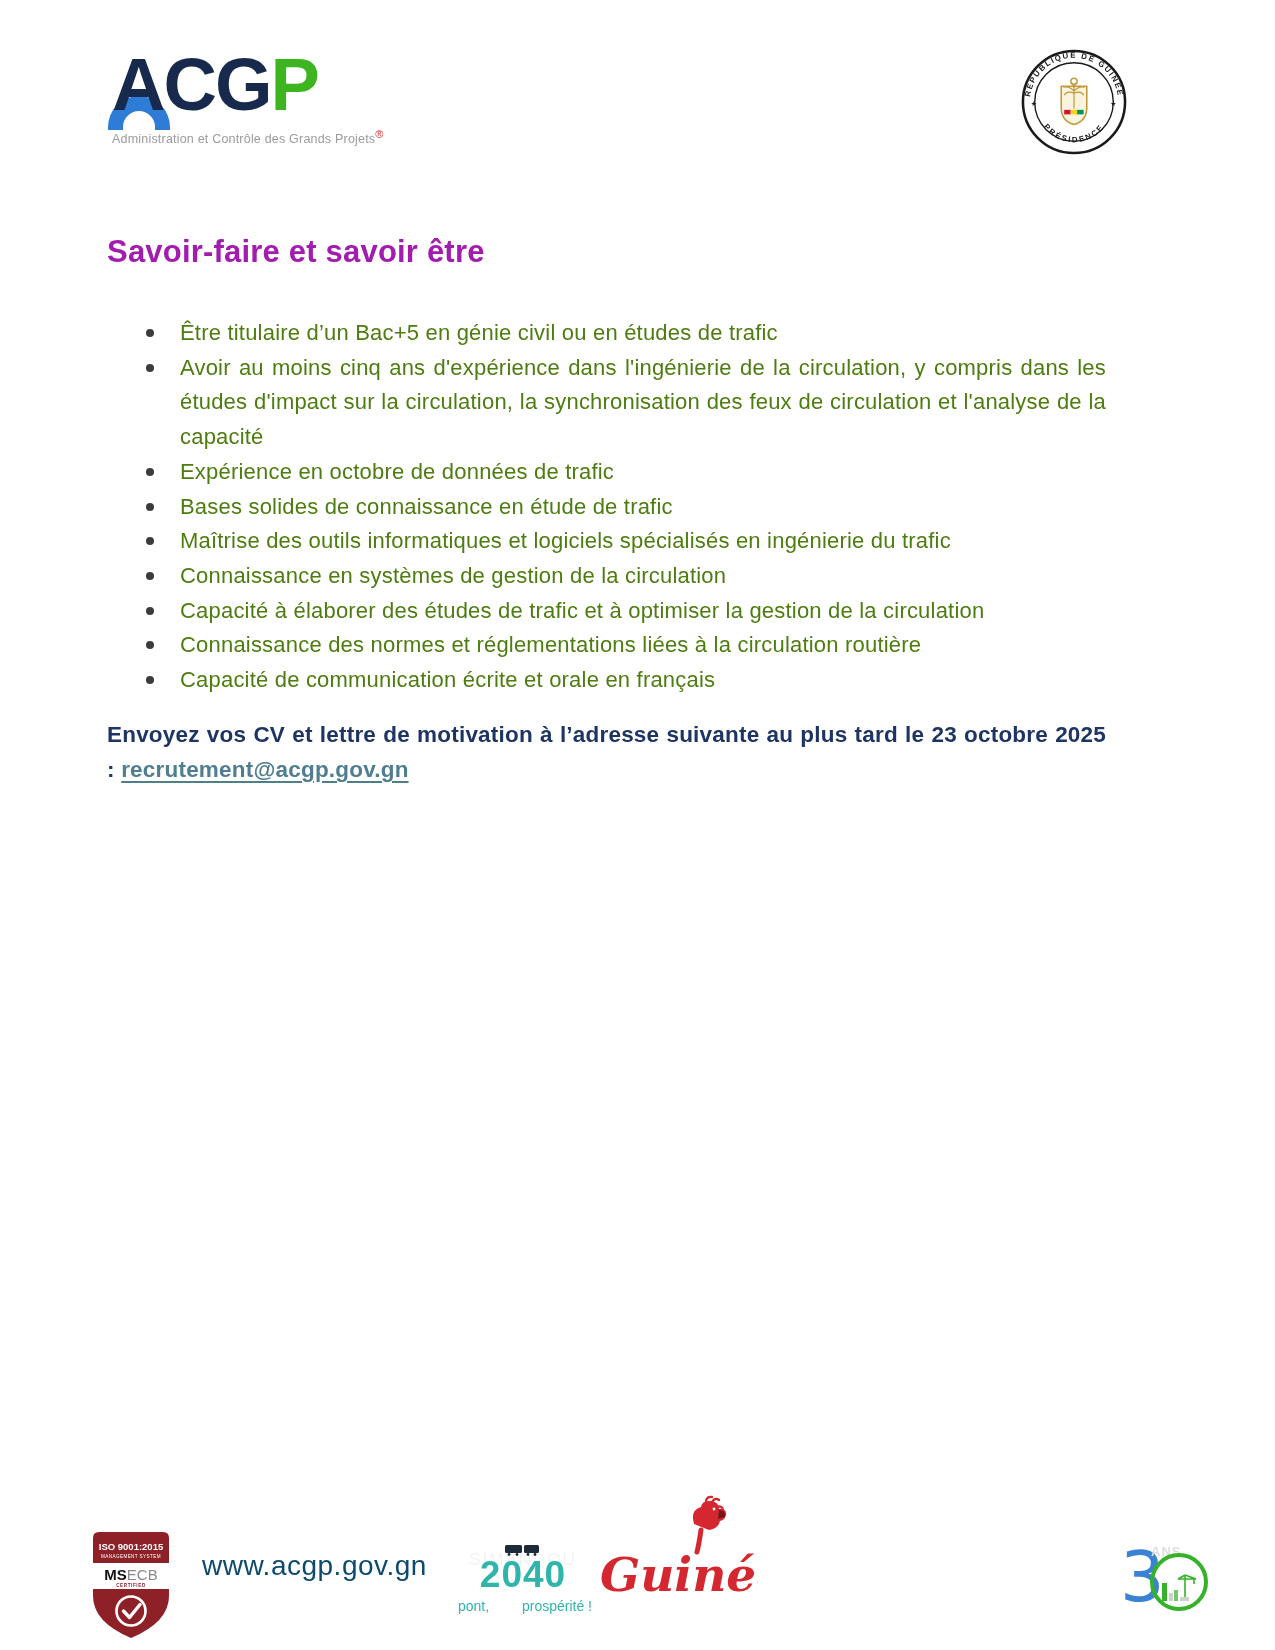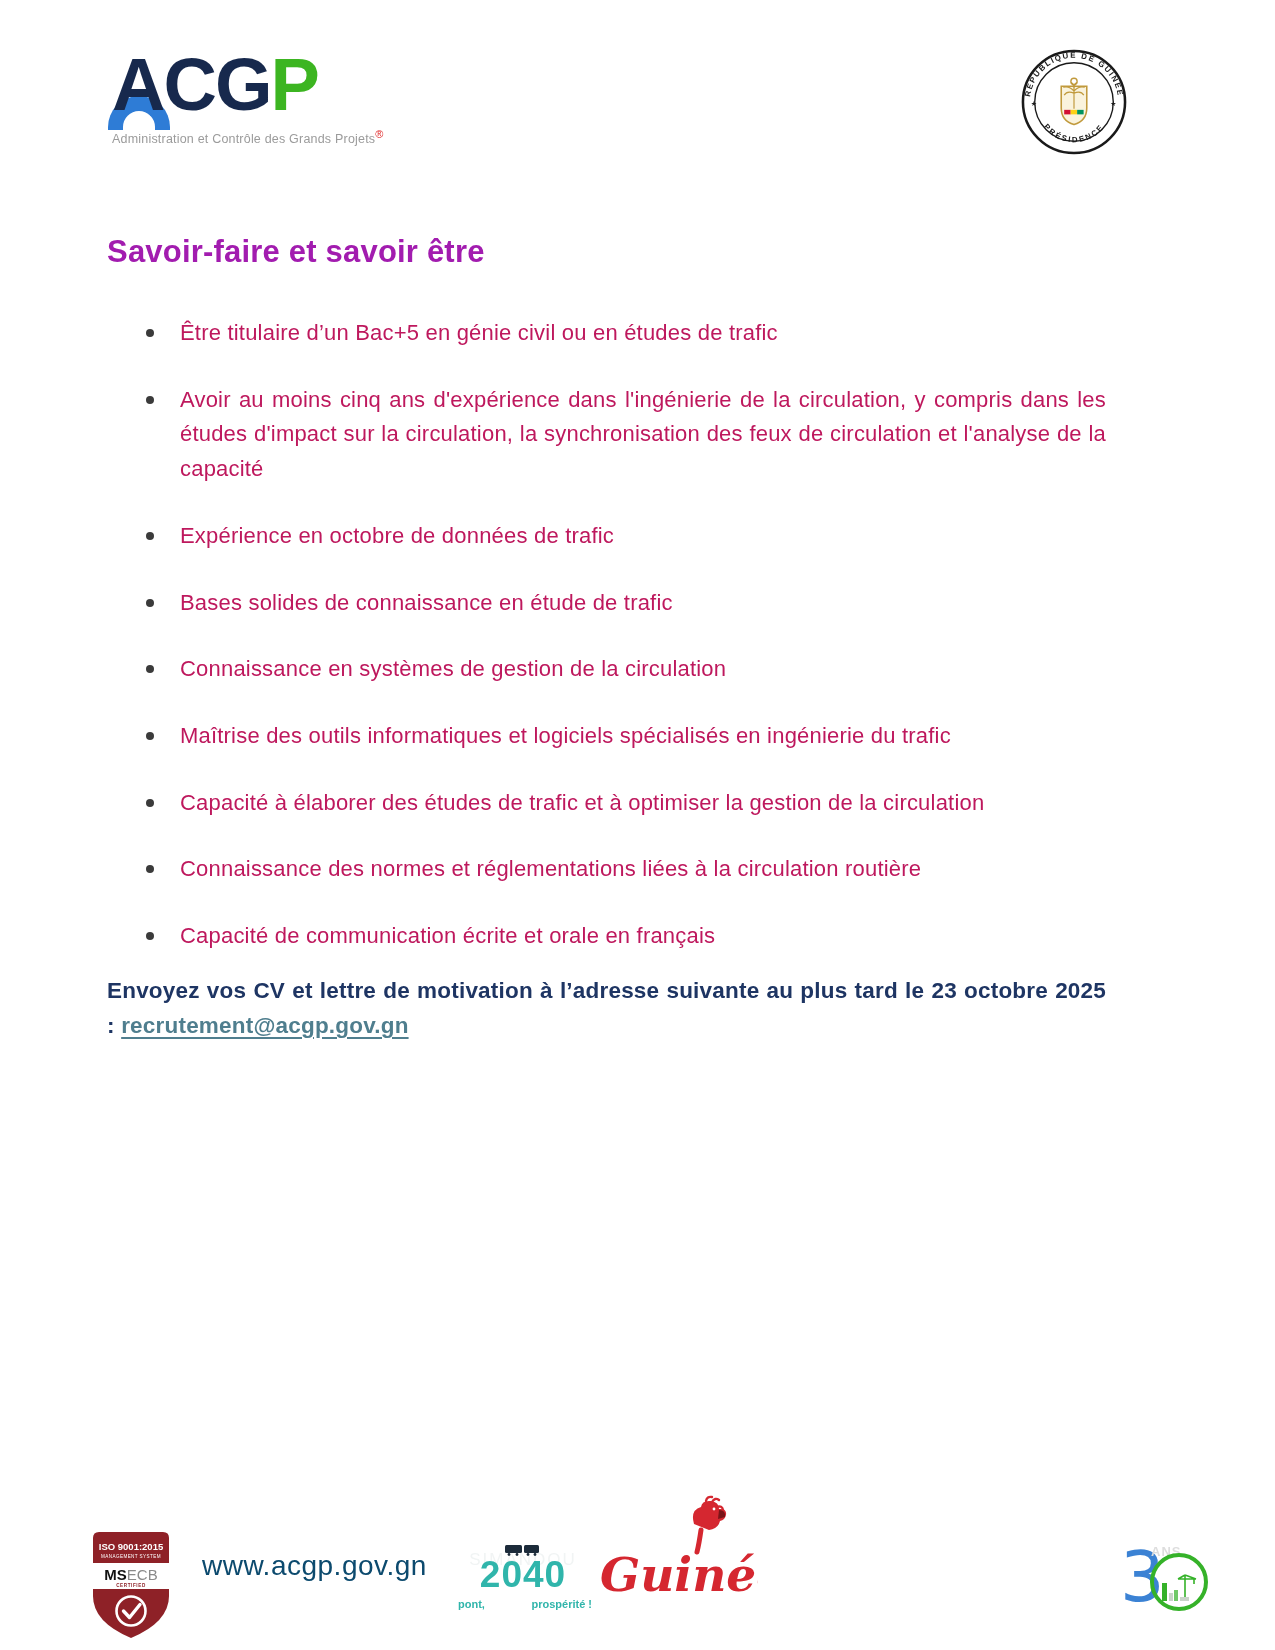--- a/index.html
+++ b/index.html
@@ -35,23 +35,22 @@
 
   
   .content { position: absolute; left: 107px; top: 234px; width: 999px; }
   .page-title {
     font-size: 31px; font-weight: 800; color: #a21caf; letter-spacing: 0.2px;
     margin-bottom: 46px;
   }
   ul.req-list { list-style: none; padding-left: 73px; }
   ul.req-list li {
     position: relative;
-    font-size: 22px; color: #be185d; line-height: 34.7px;
+    font-size: 22px; color: #4d7c0f; line-height: 34.7px;
     letter-spacing: 0.2px;
-    margin-top: 32px;
   }
   ul.req-list li::before {
     content: ""; position: absolute; left: -34px; top: 13px;
     width: 8px; height: 8px; border-radius: 50%; background: #3b3b3b;
   }
   ul.req-list li.justify { text-align: justify; }
 
   .cta {
     margin-top: 19px; padding-left: 0;
     font-size: 22.5px; font-weight: bold; color: #1e3563;
@@ -76,21 +75,21 @@
     font-size: 17px; font-weight: normal; letter-spacing: 2px; color: #f1f4f4;
   }
   .simandou .train { position: absolute; left: 56px; top: 16px; }
   .simandou .y2040 {
     position: absolute; left: 0; right: 0; top: 26px;
     font-size: 37px; font-weight: 800; color: #30b5ab; letter-spacing: 1px;
   }
   .simandou .caption {
     position: absolute; left: 10px; right: 6px; top: 70px;
     display: flex; justify-content: space-between;
-    font-size: 11px; font-weight: bold; color: #30b5ab;
+    font-size: 14px; font-weight: normal; color: #30b5ab;
   }
 
   .guinee { position: absolute; left: 598px; top: 8px; width: 160px; height: 130px; }
 
   .anniv { position: absolute; left: 1112px; top: 58px; width: 105px; height: 90px; }
   .anniv .digit3 {
     position: absolute; left: 8px; top: 4px; font-size: 70px; font-weight: 400;
     color: #3b82d4; line-height: 1; font-family: "DejaVu Sans", sans-serif;
   }
   .anniv .ans {
@@ -141,22 +140,22 @@
 </div>
 
 <div class="content">
   <h1 class="page-title">Savoir-faire et savoir être</h1>
 
   <ul class="req-list">
     <li>Être titulaire d’un Bac+5 en génie civil ou en études de trafic</li>
     <li class="justify">Avoir au moins cinq ans d'expérience dans l'ingénierie de la circulation, y compris dans les études d'impact sur la circulation, la synchronisation des feux de circulation et l'analyse de la capacité</li>
     <li>Expérience en octobre de données de trafic</li>
     <li>Bases solides de connaissance en étude de trafic</li>
+    <li>Maîtrise des outils informatiques et logiciels spécialisés en ingénierie du trafic</li>
     <li>Connaissance en systèmes de gestion de la circulation</li>
-    <li>Maîtrise des outils informatiques et logiciels spécialisés en ingénierie du trafic</li>
     <li class="justify">Capacité à élaborer des études de trafic et à optimiser la gestion de la circulation</li>
     <li>Connaissance des normes et réglementations liées à la circulation routière</li>
     <li>Capacité de communication écrite et orale en français</li>
   </ul>
 
   <p class="cta">
     <span>Envoyez vos CV et lettre de motivation à l’adresse suivante au plus tard le 23 octobre</span>
     <span>2025 :</span>
     <a href="#">recrutement@acgp.gov.gn</a>
   </p>

